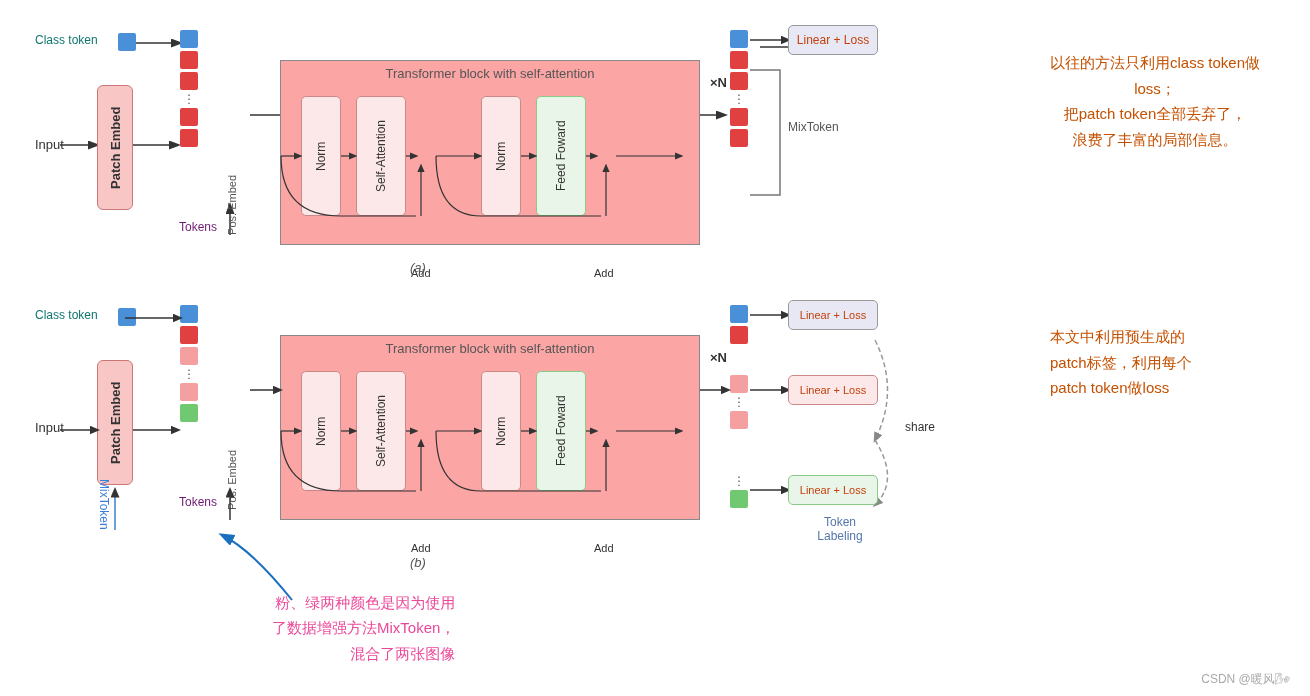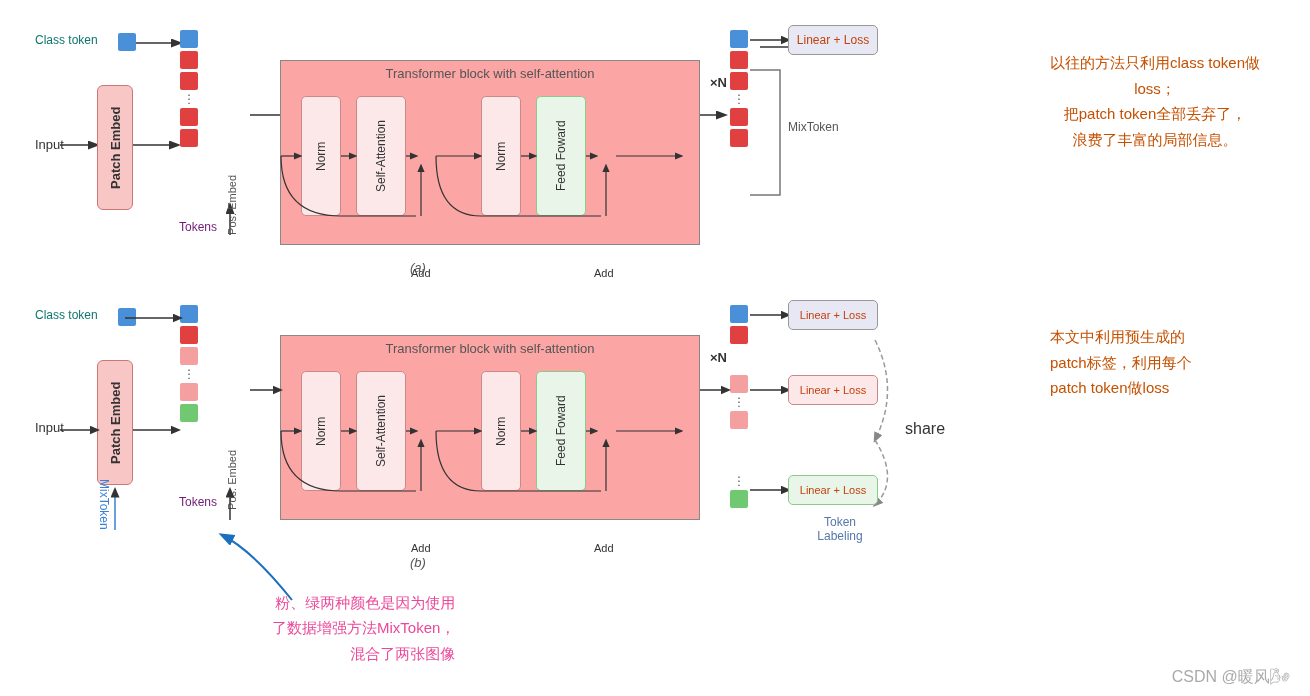--- a/index.html
+++ b/index.html
@@ -218,30 +218,30 @@
     .token-labeling {
       position: absolute;
       font-size: 12px;
       color: #5577aa;
       text-align: center;
     }
 
     
     .share-label {
       position: absolute;
-      font-size: 16px;
+      font-size: 12px;
       color: #333;
     }
 
     
     .watermark {
       position: absolute;
       bottom: 8px;
       right: 20px;
-      font-size: 16px;
+      font-size: 12px;
       color: #aaa;
     }
   </style>
 </head>
 <body>
 
 <div class="main-container">
 
   <div class="diagram-a">
 

